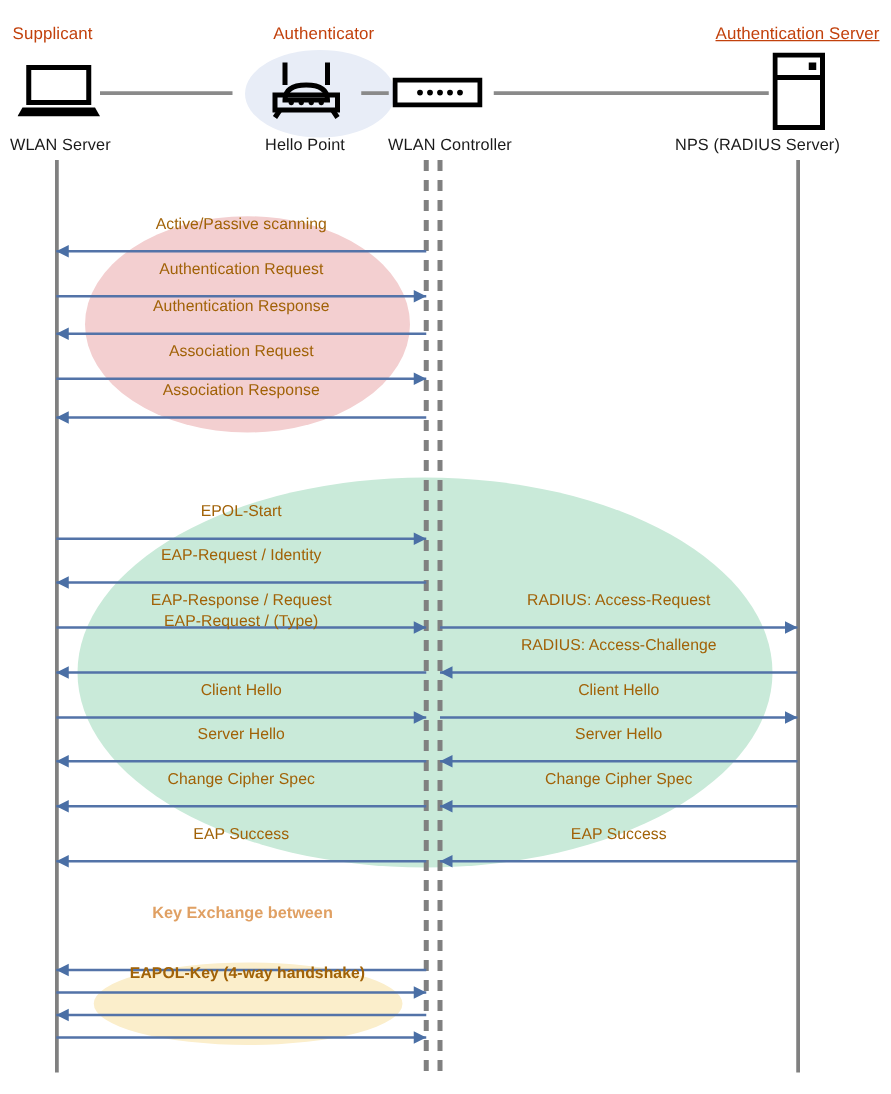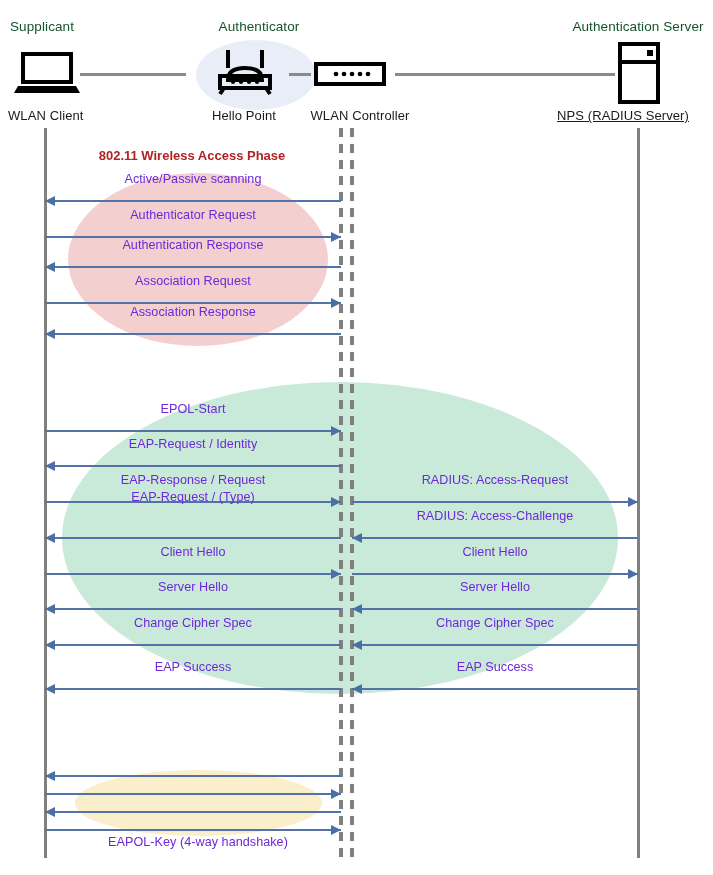--- a/index.html
+++ b/index.html
@@ -11,21 +11,21 @@
     position:relative;
     width:713px;
     height:875px;
     background:#ffffff;
     overflow:hidden;
   }
   
   .col-title{
     position:absolute;
     font-size:13.5px;
-    color:#14532d;
+    color:#c2410c;
     white-space:nowrap;
     letter-spacing:.1px;
   }
   .col-sub{
     position:absolute;
     font-size:13px;
     color:#1a1a1a;
     white-space:nowrap;
     letter-spacing:.1px;
   }
@@ -80,21 +80,21 @@
     position:absolute;
     width:0;height:0;
     border-top:5px solid transparent;
     border-bottom:5px solid transparent;
   }
   .arrow-right{border-left:10px solid #4a6fa5;}
   .arrow-left{border-right:10px solid #4a6fa5;}
   .msg-label{
     position:absolute;
     font-size:12.6px;
-    color:#6d28d9;
+    color:#a16207;
     white-space:nowrap;
     text-align:center;
     letter-spacing:.05px;
   }
 </style>
 </head>
 <body>
 
 <div id="stage">
 
@@ -139,47 +139,47 @@
   <div class="icon-wrap" style="left:618px;top:42px;">
     <svg width="42" height="62" viewBox="0 0 42 62">
       <rect x="2" y="2" width="38" height="58" fill="none" stroke="#000" stroke-width="4"></rect>
       <line x1="2" y1="20" x2="40" y2="20" stroke="#000" stroke-width="4"></line>
       <rect x="29" y="8" width="6" height="6" fill="#000"></rect>
     </svg>
   </div>
 
   <div class="col-title" style="left:10px;top:19px;">Supplicant</div>
   <div class="col-title" style="left:259px;top:19px;transform:translateX(-50%);">Authenticator</div>
-  <div class="col-title" style="left:638px;top:19px;transform:translateX(-50%);">Authentication Server</div>
-
-  <div class="col-sub" style="left:8px;top:108px;">WLAN Client</div>
+  <div class="col-title" style="left:638px;top:19px;transform:translateX(-50%);text-decoration:underline;">Authentication Server</div>
+
+  <div class="col-sub" style="left:8px;top:108px;">WLAN Server</div>
   <div class="col-sub" style="left:244px;top:108px;transform:translateX(-50%);">Hello Point</div>
   <div class="col-sub" style="left:360px;top:108px;transform:translateX(-50%);">WLAN Controller</div>
-  <div class="col-sub" style="left:623px;top:108px;transform:translateX(-50%);text-decoration:underline;">NPS (RADIUS Server)</div>
+  <div class="col-sub" style="left:606px;top:108px;transform:translateX(-50%);">NPS (RADIUS Server)</div>
 
   <div class="phase-blob blob-red" style="left:68px;top:173px;width:260px;height:173px;"></div>
   <div class="phase-blob blob-green" style="left:62px;top:382px;width:556px;height:312px;"></div>
   <div class="phase-blob blob-amber" style="left:75px;top:770px;width:247px;height:66px;"></div>
 
   <div class="lifeline" style="left:44px;top:128px;height:730px;"></div>
   <div class="lifeline-dash" style="left:339px;top:128px;height:730px;"></div>
   <div class="lifeline-dash" style="left:350px;top:128px;height:730px;"></div>
   <div class="lifeline" style="left:637px;top:128px;height:730px;"></div>
 
-  <div class="phase-label" style="left:192px;top:147px;transform:translateX(-50%);color:#b22222;">802.11 Wireless Access Phase</div>
   <div class="phase-label" style="left:194px;top:721px;transform:translateX(-50%);color:#e0a063;">
+    <div>Key Exchange between</div>
   </div>
 
   <div id="messages">
       <div class="msg-line" style="left: 45px; top: 200px; width: 296px;"></div>
       <div class="arrow-head arrow-left" style="top: 196px; left: 45px;"></div>
       <div class="msg-label" style="left: 193px; top: 186px; transform: translate(-50%, -100%);">Active/Passive scanning</div>
       <div class="msg-line" style="left: 45px; top: 236px; width: 296px;"></div>
       <div class="arrow-head arrow-right" style="top: 232px; left: 331px;"></div>
-      <div class="msg-label" style="left: 193px; top: 222px; transform: translate(-50%, -100%);">Authenticator Request</div>
+      <div class="msg-label" style="left: 193px; top: 222px; transform: translate(-50%, -100%);">Authentication Request</div>
       <div class="msg-line" style="left: 45px; top: 266px; width: 296px;"></div>
       <div class="arrow-head arrow-left" style="top: 262px; left: 45px;"></div>
       <div class="msg-label" style="left: 193px; top: 252px; transform: translate(-50%, -100%);">Authentication Response</div>
       <div class="msg-line" style="left: 45px; top: 302px; width: 296px;"></div>
       <div class="arrow-head arrow-right" style="top: 298px; left: 331px;"></div>
       <div class="msg-label" style="left: 193px; top: 288px; transform: translate(-50%, -100%);">Association Request</div>
       <div class="msg-line" style="left: 45px; top: 333px; width: 296px;"></div>
       <div class="arrow-head arrow-left" style="top: 329px; left: 45px;"></div>
       <div class="msg-label" style="left: 193px; top: 319px; transform: translate(-50%, -100%);">Association Response</div>
       <div class="msg-line" style="left: 45px; top: 430px; width: 296px;"></div>
@@ -227,15 +227,15 @@
       <div class="msg-line" style="left: 45px; top: 775px; width: 296px;"></div>
       <div class="arrow-head arrow-left" style="top: 771px; left: 45px;"></div>
       <div class="msg-line" style="left: 45px; top: 793px; width: 296px;"></div>
       <div class="arrow-head arrow-right" style="top: 789px; left: 331px;"></div>
       <div class="msg-line" style="left: 45px; top: 811px; width: 296px;"></div>
       <div class="arrow-head arrow-left" style="top: 807px; left: 45px;"></div>
       <div class="msg-line" style="left: 45px; top: 829px; width: 296px;"></div>
       <div class="arrow-head arrow-right" style="top: 825px; left: 331px;"></div>
     </div>
 
-  <div class="msg-label" style="left:198px;top:842px;transform:translate(-50%,-50%);">EAPOL-Key (4-way handshake)</div>
+  <div class="msg-label" style="left:198px;top:778px;transform:translate(-50%,-50%);font-weight:bold;">EAPOL-Key (4-way handshake)</div>
 
 </div>
 
 </body></html>

